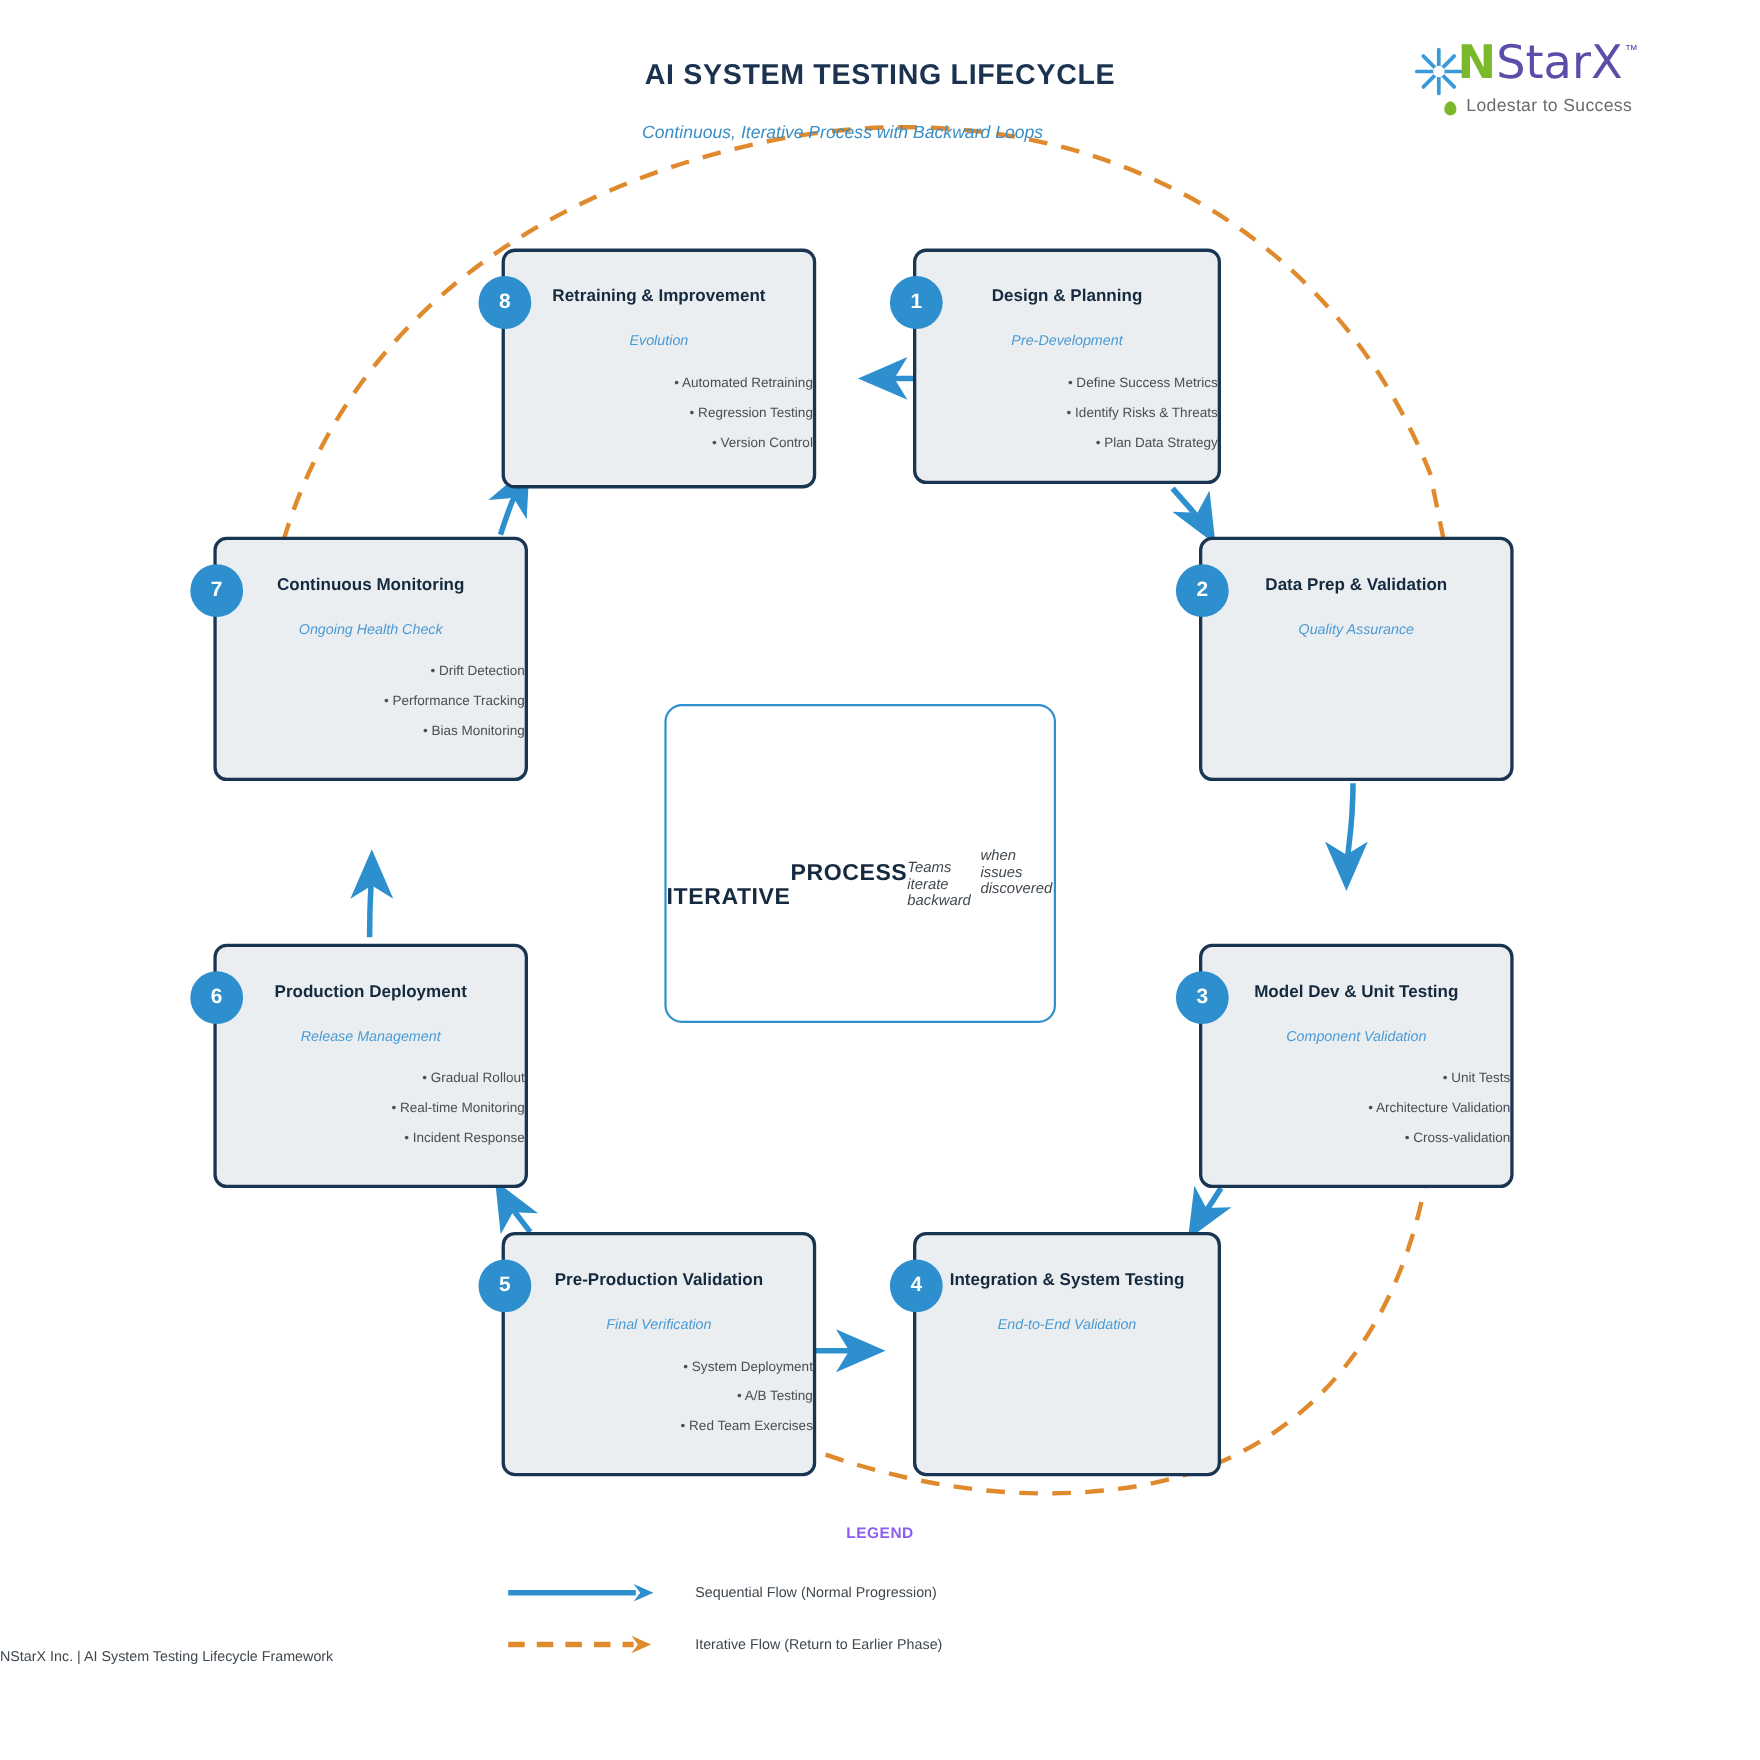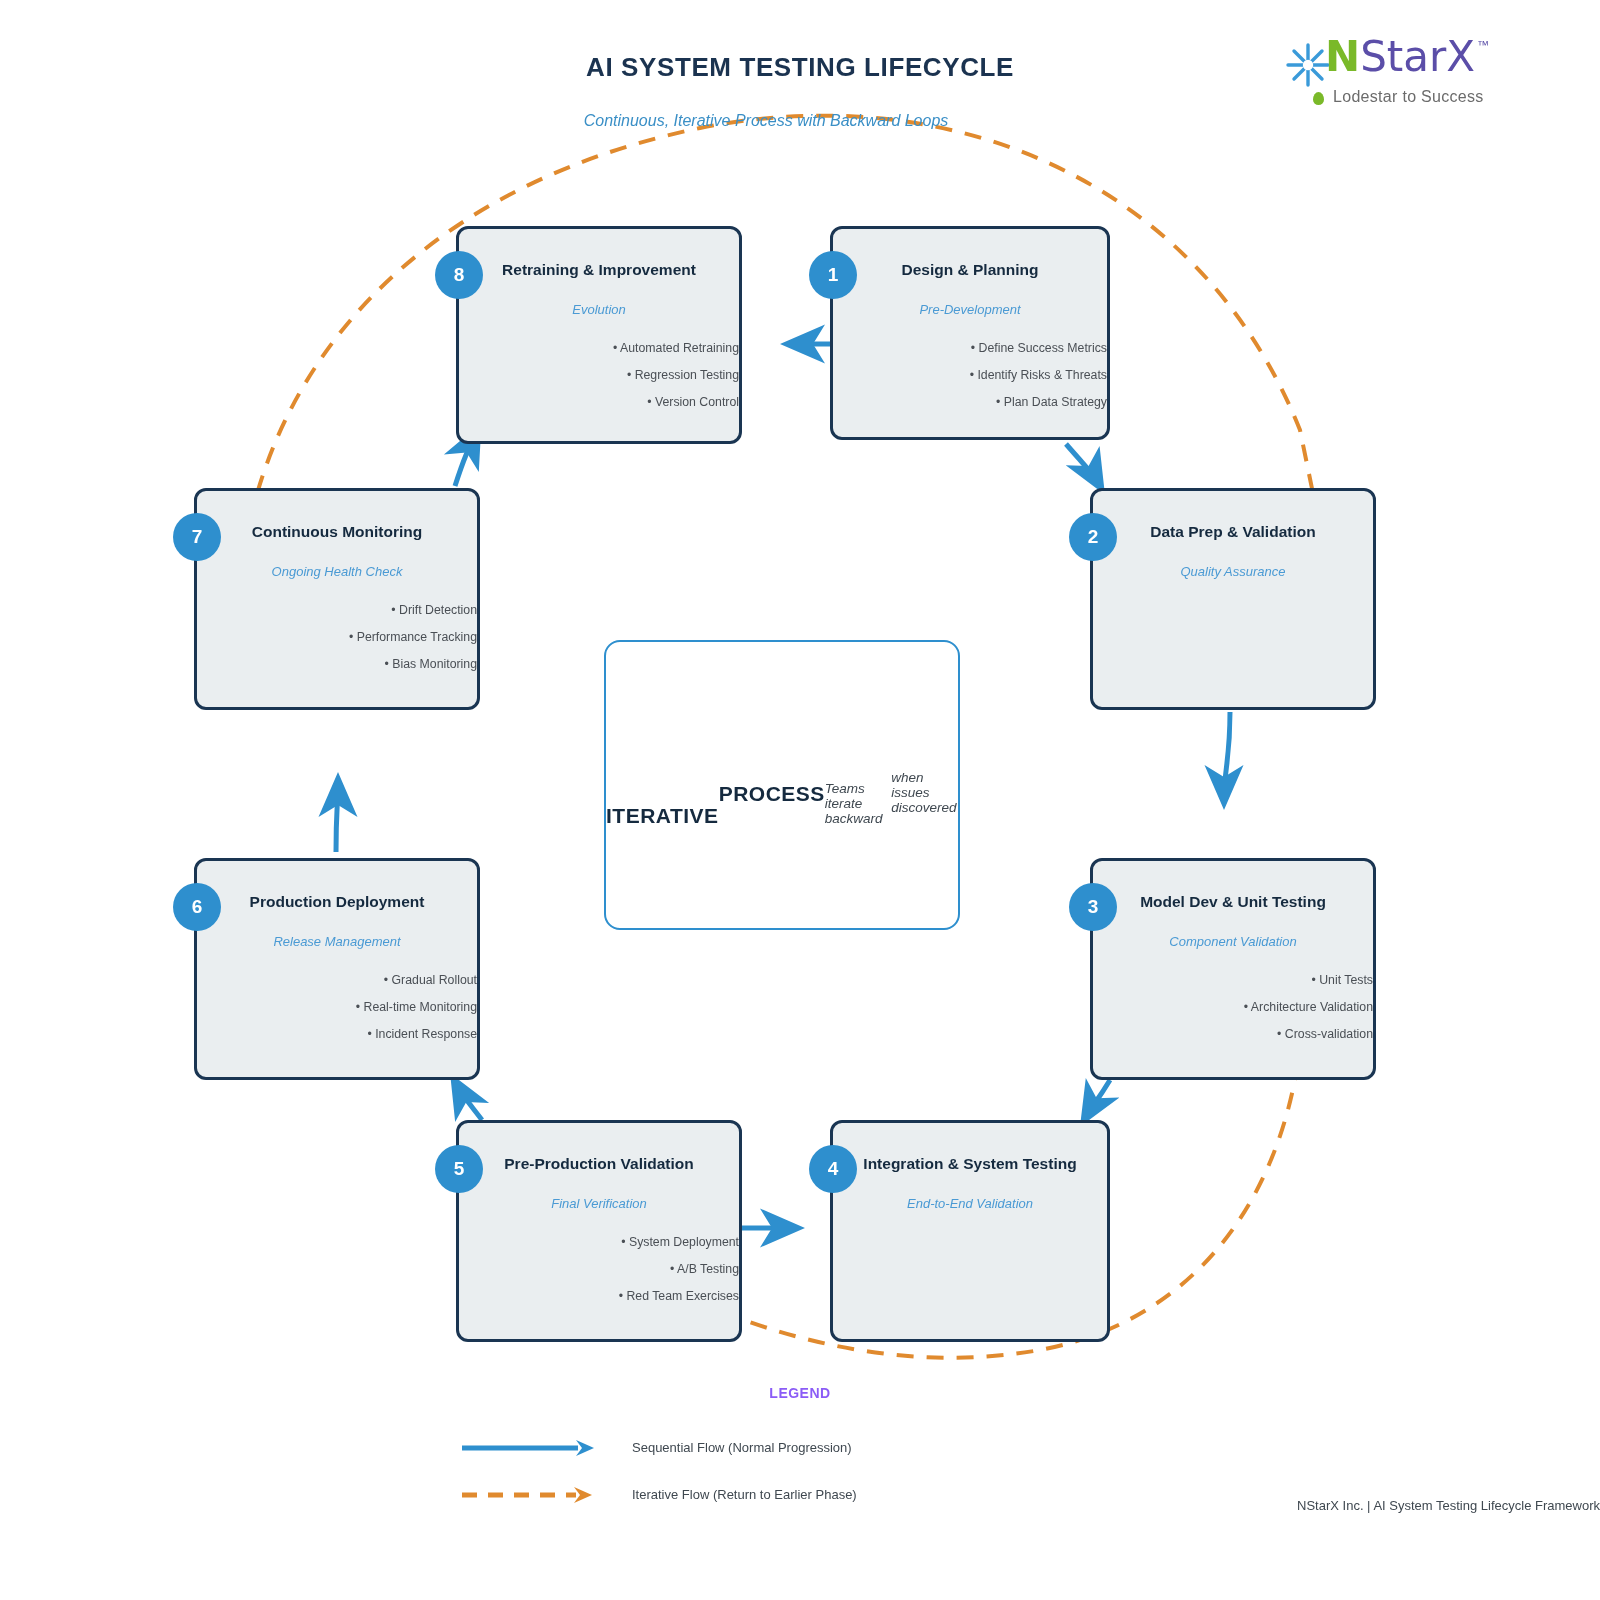--- a/index.html
+++ b/index.html
@@ -46,21 +46,21 @@
   .center-t1{font-size:21px;font-weight:bold;color:#152a3f;margin-top:62px;letter-spacing:.5px;}
   .center-t2{font-size:21px;font-weight:bold;color:#152a3f;margin-top:18px;letter-spacing:.5px;}
   .center-s1{font-size:13.5px;font-style:italic;color:#3f4850;margin-top:37px;}
   .center-s2{font-size:13.5px;font-style:italic;color:#3f4850;margin-top:14px;}
 
   
   .legend-title{position:absolute;left:0;top:1385px;width:1600px;text-align:center;
        font-size:14px;font-weight:bold;color:#8b5cf6;letter-spacing:.5px;}
   .legend-row{position:absolute;height:26px;}
   .legend-label{position:absolute;left:632px;font-size:13px;color:#3f4850;white-space:nowrap;}
-  .footer{position:absolute;left:0;top:1498px;width:1600px;text-align:right;
+  .footer{position:absolute;left:0;top:1498px;width:1600px;text-align:left;
        font-size:13px;color:#3f4850;}
 </style>
 </head>
 <body>
 
 <div id="stage">
 
   <svg id="svg-layer" viewBox="0 0 1600 1600">
     <defs>
       <marker id="arrowBlue" markerWidth="11" markerHeight="11" refX="7" refY="4.5" orient="auto" markerUnits="strokeWidth">

